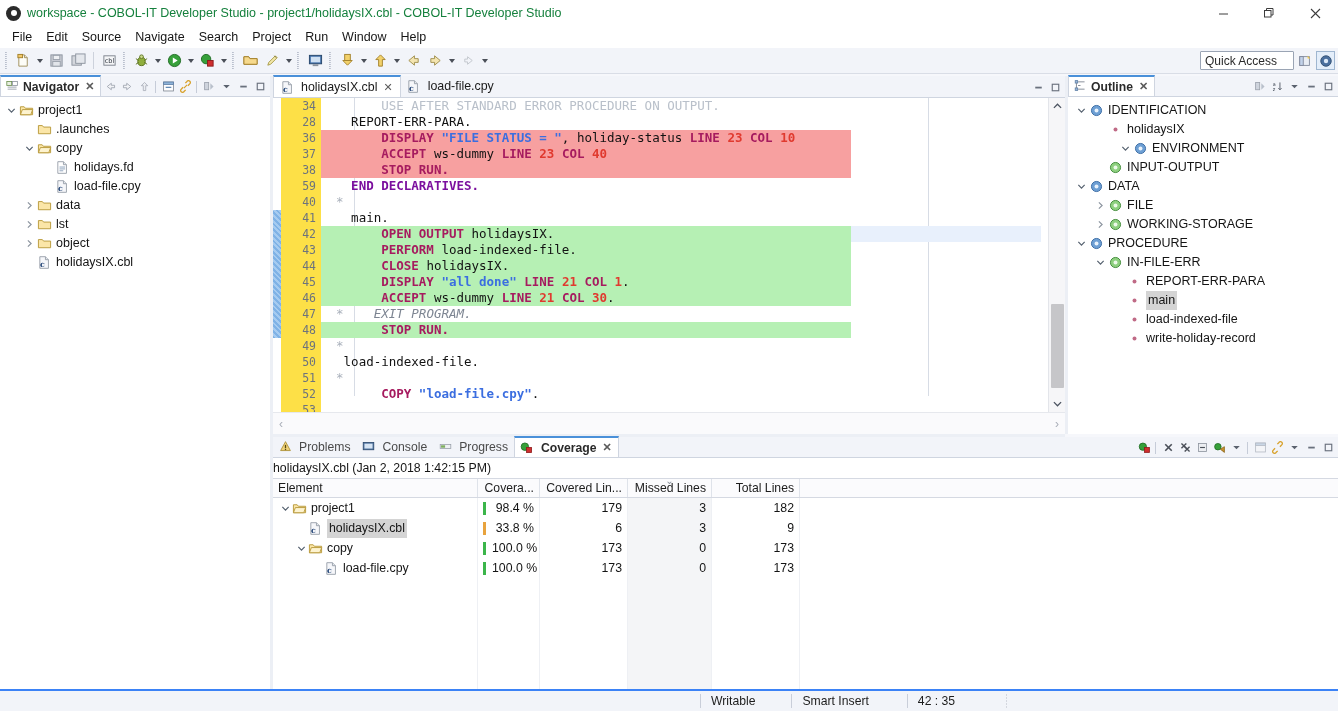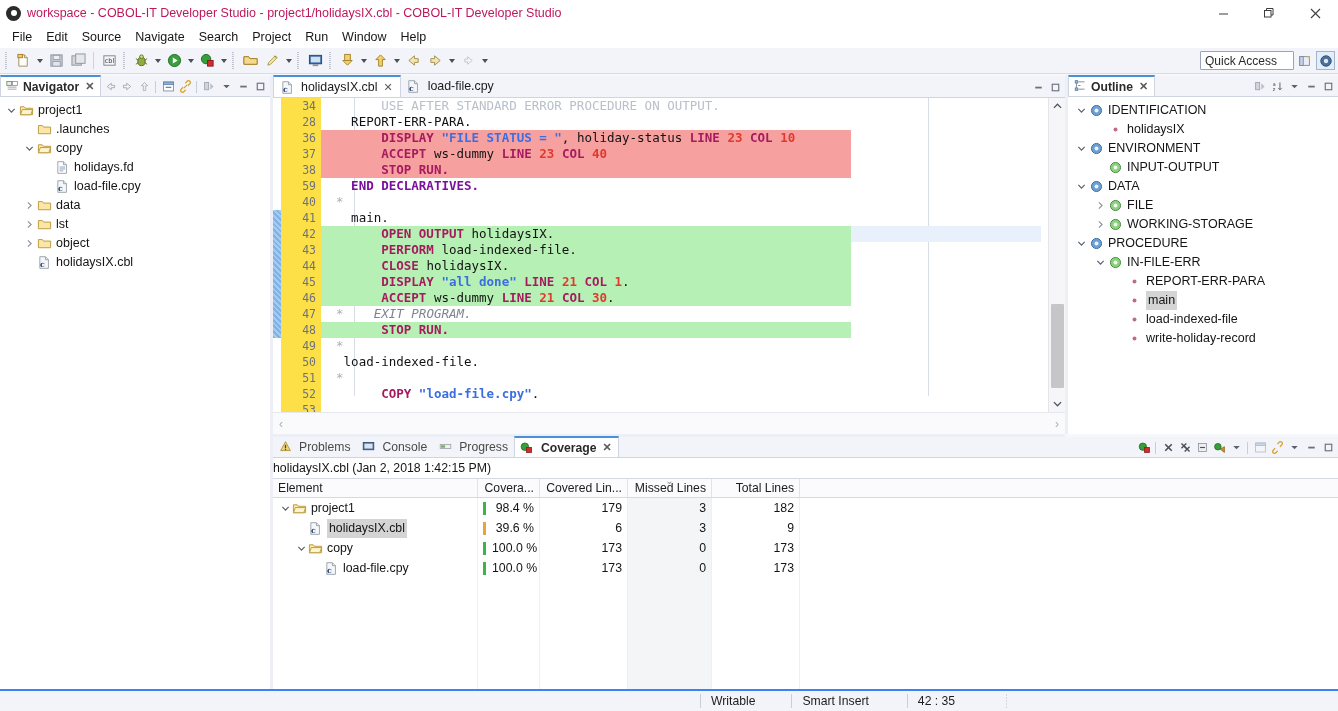--- a/index.html
+++ b/index.html
@@ -21,21 +21,21 @@
     display: flex; align-items: center;
     padding-left: 6px; position: relative;
   }
   .app-icon {
     width: 15px; height: 15px; border-radius: 50%;
     background: #2b2b2b; margin-right: 6px;
     display: flex; align-items: center; justify-content: center;
     flex: none;
   }
   .app-icon i { width: 6px; height: 6px; border-radius: 50%; background: #fff; display:block;}
-  .title-text { font-size: 12.5px; color: #be185d; white-space: nowrap; }
+  .title-text { font-size: 12.5px; color: #15803d; white-space: nowrap; }
   .wincontrols { position: absolute; right: 0; top: 0; height: 26px; display: flex; }
   .wc { width: 46px; height: 26px; display: flex; align-items: center; justify-content: center;
         color: #3c3c3c; font-size: 13px; }
   .wc svg { display: block; }
 
   
   .menubar {
     height: 22px; background: #ffffff;
     display: flex; align-items: center; padding-left: 5px;
   }
@@ -827,21 +827,21 @@
                     <svg width="15" height="15" viewBox="0 0 16 16">
                       <path d="M3 1.8h6l3.2 3.2v9.2H3z" fill="#f6f7fa" stroke="#9aa1ab"></path>
                       <path d="M9 1.8V5h3.2" fill="#e2e6ec" stroke="#9aa1ab"></path>
                       <text x="3.3" y="12.4" font-size="8.4" font-weight="bold" fill="#1c3f72" font-family="DejaVu Serif">c</text>
                     </svg>
                   </span>
                   <span class="t-label sel">holidaysIX.cbl</span>
                 </div>
                 <div class="ct-td num" style="width: 62px; justify-content: flex-start;">
                   <span class="covbar" style="background: rgb(232, 163, 61);"></span>
-                  <span style="flex: 1 1 0%; text-align: right;">39.6 %</span>
+                  <span style="flex: 1 1 0%; text-align: right;">33.8 %</span>
                 </div>
                 <div class="ct-td num" style="width: 88px;">
                   <span>6</span>
                 </div>
                 <div class="ct-td num missed" style="width: 84px;">
                   <span>3</span>
                 </div>
                 <div class="ct-td num" style="width: 88px;">
                   <span>9</span>
                 </div>
@@ -1013,21 +1013,21 @@
             </div>
             <div class="tree-row" style="padding-left: 25px;">
               <span class="twisty none"></span>
               <span class="t-icon">
                 <svg width="15" height="15" viewBox="0 0 16 16">
                   <circle cx="8" cy="8" r="2.1" fill="#c06a86"></circle>
                 </svg>
               </span>
               <span class="t-label">holidaysIX</span>
             </div>
-            <div class="tree-row" style="padding-left: 6px;">
+            <div class="tree-row" style="padding-left: 6px; margin-left: 44px;">
               <span class="twisty">
                 <svg class="tw-ico" width="9" height="9" viewBox="0 0 10 10">
                   <path d="M1.5 3.2L5 6.8l3.5-3.6" fill="none" stroke="#54606e" stroke-width="1.3"></path>
                 </svg>
               </span>
               <span class="t-icon">
                 <svg width="15" height="15" viewBox="0 0 16 16">
                   <circle cx="8" cy="8" r="5.4" fill="#6d9fd4" stroke="#3a6ba3"></circle>
                   <circle cx="8" cy="8" r="2.1" fill="#e9f2fb"></circle>
                 </svg>

